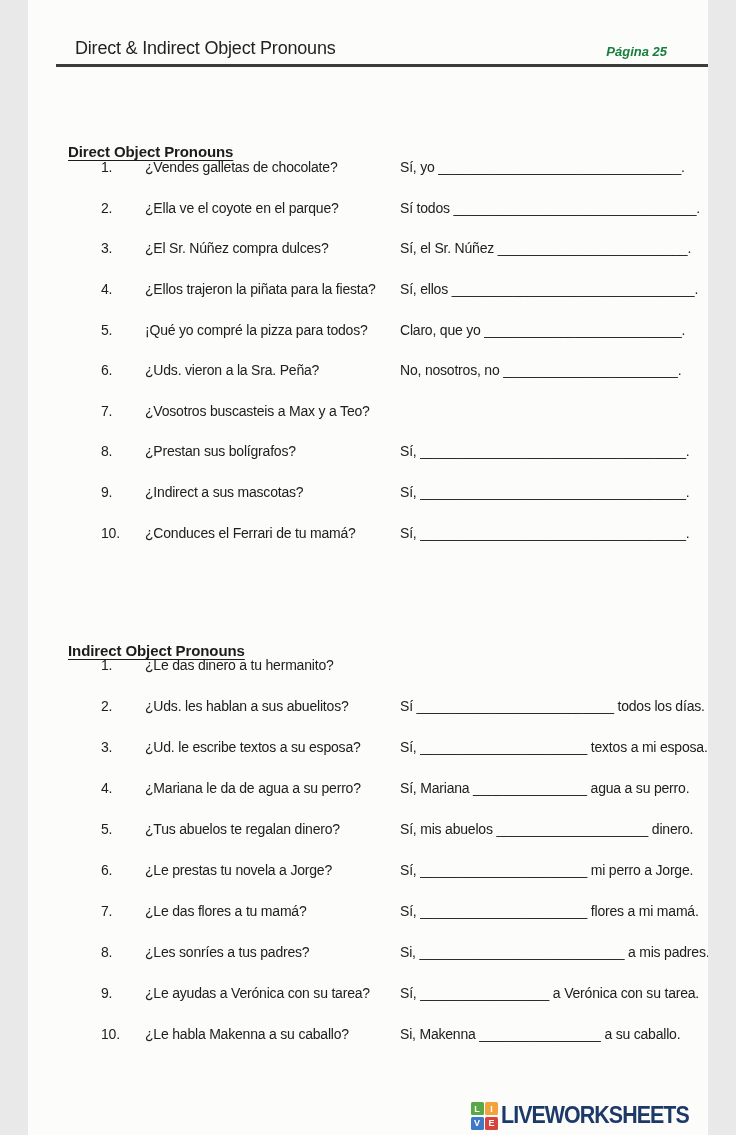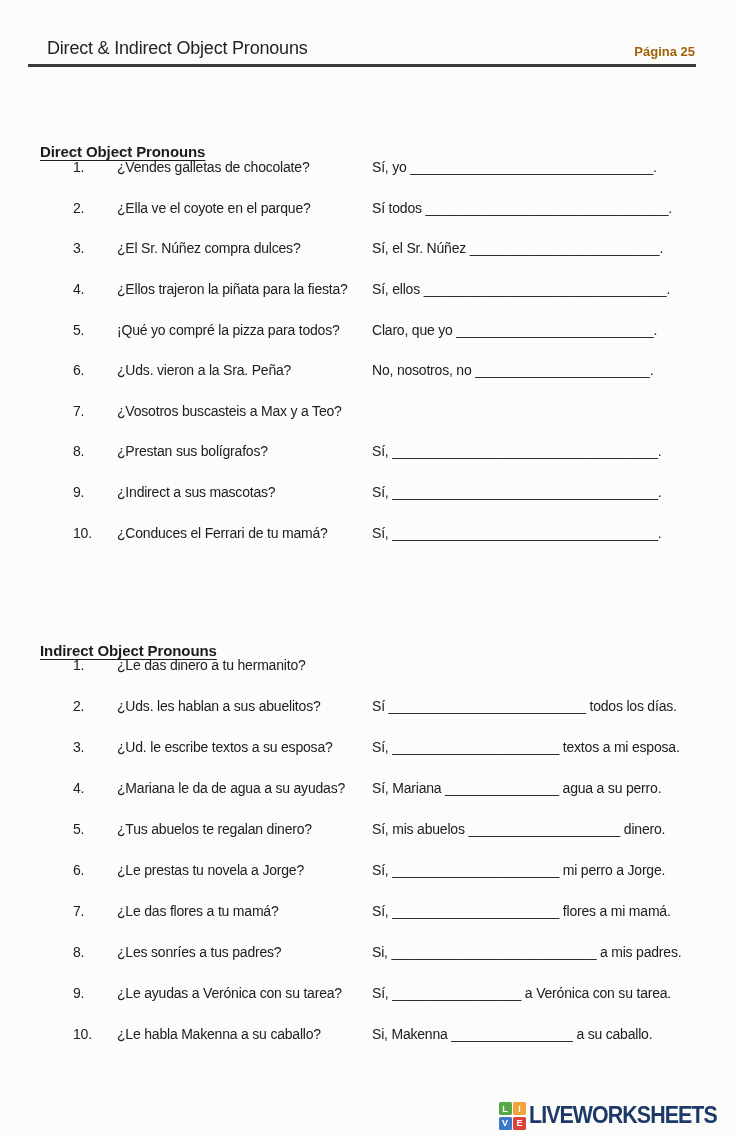--- a/index.html
+++ b/index.html
@@ -1,34 +1,34 @@
 <!DOCTYPE html>
 <html><head>
 <meta charset="utf-8">
 <style>
   html,body{margin:0;padding:0;}
   body{background:#e9e9e9;}
   .page{
     position:relative;
-    width:736px;height:1135px;
+    width:680px;height:1135px;
     margin:0 auto;
     background:#fcfcfb;
     font-family:"Liberation Sans",sans-serif;
     color:#1e1e1e;
     overflow:hidden;
   }
   
   .title{
     position:absolute;top:38px;left:47px;
     font-size:18px;font-weight:normal;letter-spacing:-0.2px;
     color:#232323;white-space:nowrap;
   }
   .page-num{
     position:absolute;top:44px;right:41px;
-    font-size:13px;font-weight:bold;color:#a16207;
+    font-size:13px;font-weight:bold;color:#15803d;font-style:italic;
   }
   .header-rule{
     position:absolute;top:64px;left:28px;width:668px;height:2.5px;
     background:#3c3c3c;
   }
   
   .sec-heading{
     position:absolute;left:40px;
     font-size:15px;font-weight:bold;color:#1c1c1c;
     text-decoration:underline;text-underline-offset:3px;
@@ -143,21 +143,21 @@
     <span class="q">¿Uds. les hablan a sus abuelitos?</span>
     <span class="a">Sí __________________________ todos los días.</span>
   </div>
       <div class="row">
     <span class="num">3.</span>
     <span class="q">¿Ud. le escribe textos a su esposa?</span>
     <span class="a">Sí, ______________________ textos a mi esposa.</span>
   </div>
       <div class="row">
     <span class="num">4.</span>
-    <span class="q">¿Mariana le da de agua a su ayudas?</span>
+    <span class="q">¿Mariana le da de agua a su perro?</span>
     <span class="a">Sí, Mariana _______________ agua a su perro.</span>
   </div>
       <div class="row">
     <span class="num">5.</span>
     <span class="q">¿Tus abuelos te regalan dinero?</span>
     <span class="a">Sí, mis abuelos ____________________ dinero.</span>
   </div>
       <div class="row">
     <span class="num">6.</span>
     <span class="q">¿Le prestas tu novela a Jorge?</span>

